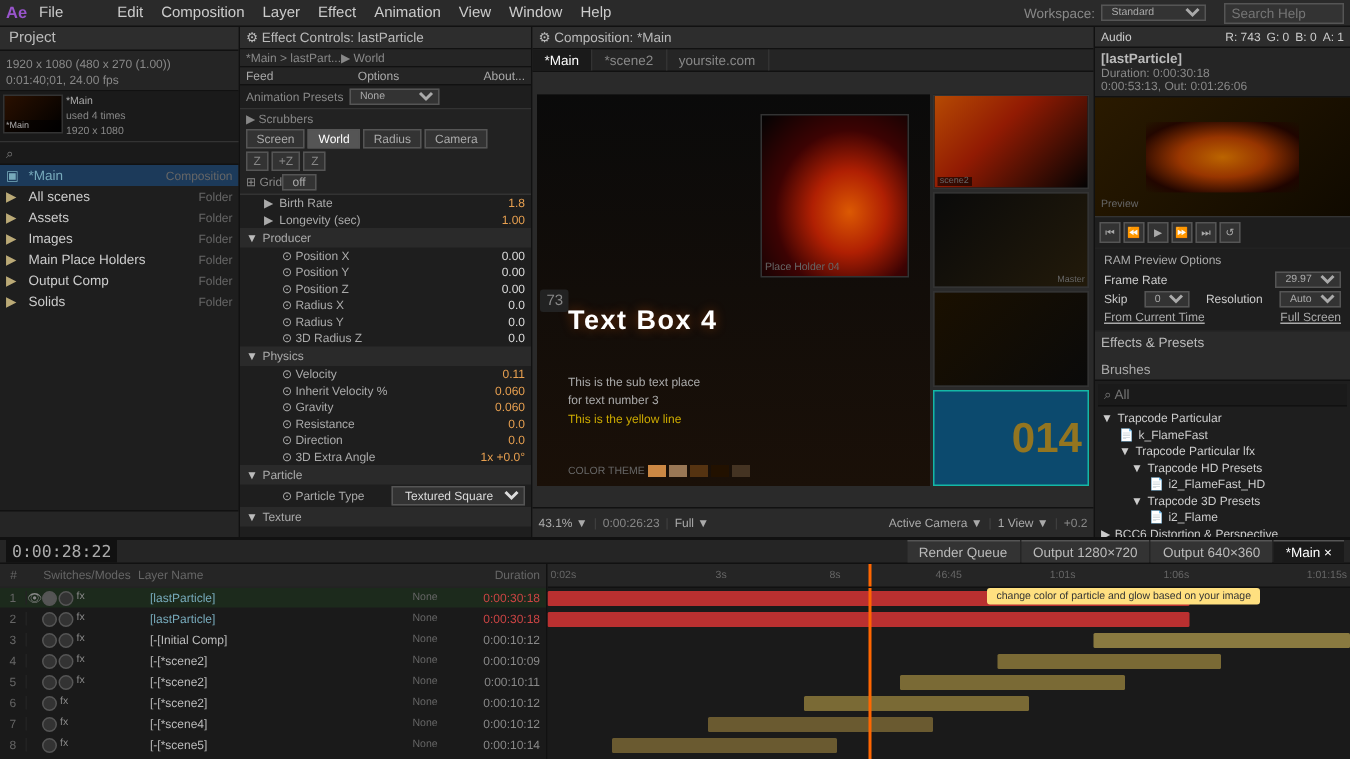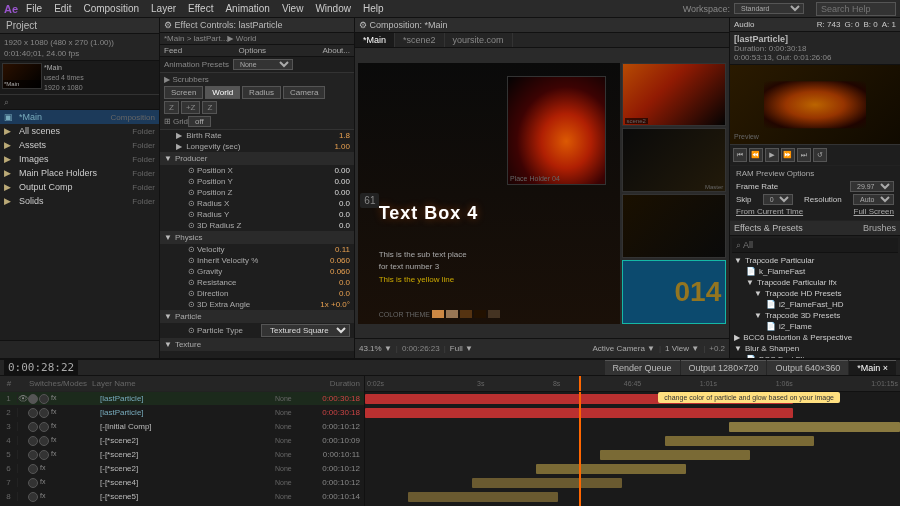--- a/index.html
+++ b/index.html
@@ -217,20 +217,21 @@
       overflow-y: auto;
     }
     .ep-header {
       background: #2a2a2a;
       padding: 2px 4px;
       font-size: 9px;
       color: #bbb;
       border-bottom: 1px solid #111;
       display: flex;
       gap: 4px;
+      flex-direction: column;
     }
     .ep-tree-item {
       display: flex;
       align-items: center;
       padding: 1px 4px;
       font-size: 8px;
       cursor: pointer;
       gap: 3px;
     }
 
@@ -408,21 +409,21 @@
       font-size: 9px;
       width: 80px;
     }
   </style>
 </head>
 <body>
 
 <div class="top-toolbar">
   <span style="color:#9955cc;font-weight:bold;font-size:11px;">Ae</span>
   <span style="color:#ccc;padding:0 4px;cursor:pointer;">File</span>
-  <span style="color:#ccc;padding:0 4px;cursor:pointer;">Edit</span>
+  <span style="color:#ccc;padding:0 4px;cursor:pointer;margin-left:24px;">Edit</span>
   <span style="color:#ccc;padding:0 4px;cursor:pointer;">Composition</span>
   <span style="color:#ccc;padding:0 4px;cursor:pointer;">Layer</span>
   <span style="color:#ccc;padding:0 4px;cursor:pointer;">Effect</span>
   <span style="color:#ccc;padding:0 4px;cursor:pointer;">Animation</span>
   <span style="color:#ccc;padding:0 4px;cursor:pointer;">View</span>
   <span style="color:#ccc;padding:0 4px;cursor:pointer;">Window</span>
   <span style="color:#ccc;padding:0 4px;cursor:pointer;">Help</span>
   <span style="flex:1;"></span>
   <span class="workspace-label">Workspace:</span>
   <select class="ram-select" style="width:70px;">
@@ -650,21 +651,21 @@
 
           <div style="position:absolute;bottom:2%;left:8%;display:flex;gap:2px;align-items:center;">
             <span style="font-size:7px;color:#666;">COLOR THEME</span>
             <div style="width:12px;height:8px;background:#cc8844;"></div>
             <div style="width:12px;height:8px;background:#997755;"></div>
             <div style="width:12px;height:8px;background:#553311;"></div>
             <div style="width:12px;height:8px;background:#221100;"></div>
             <div style="width:12px;height:8px;background:#443322;"></div>
           </div>
 
-          <div style="position:absolute;left:1%;top:50%;font-size:10px;color:#888;background:#222;padding:2px 4px;border-radius:2px;">61</div>
+          <div style="position:absolute;left:1%;top:50%;font-size:10px;color:#888;background:#222;padding:2px 4px;border-radius:2px;">73</div>
         </div>
 
         <div style="width:28%;height:90%;display:flex;flex-direction:column;gap:2px;margin-left:2px;">
           <div style="flex:1;background:#0a0a0a;border:1px solid #333;position:relative;overflow:hidden;">
             <div style="width:100%;height:100%;background:linear-gradient(135deg,#ff6600 0%,#cc2200 40%,#000 100%);opacity:0.7;"></div>
             <div style="position:absolute;bottom:1px;left:2px;font-size:6px;color:#666;background:rgba(0,0,0,0.6);padding:0 2px;">scene2</div>
           </div>
           <div style="flex:1;background:#0a0a0a;border:1px solid #333;position:relative;overflow:hidden;">
             <div style="width:100%;height:100%;background:linear-gradient(135deg,#0a0a0a 0%,#221a0a 100%);"></div>
             <div style="position:absolute;bottom:1px;right:2px;font-size:6px;color:#666;">Master</div>

